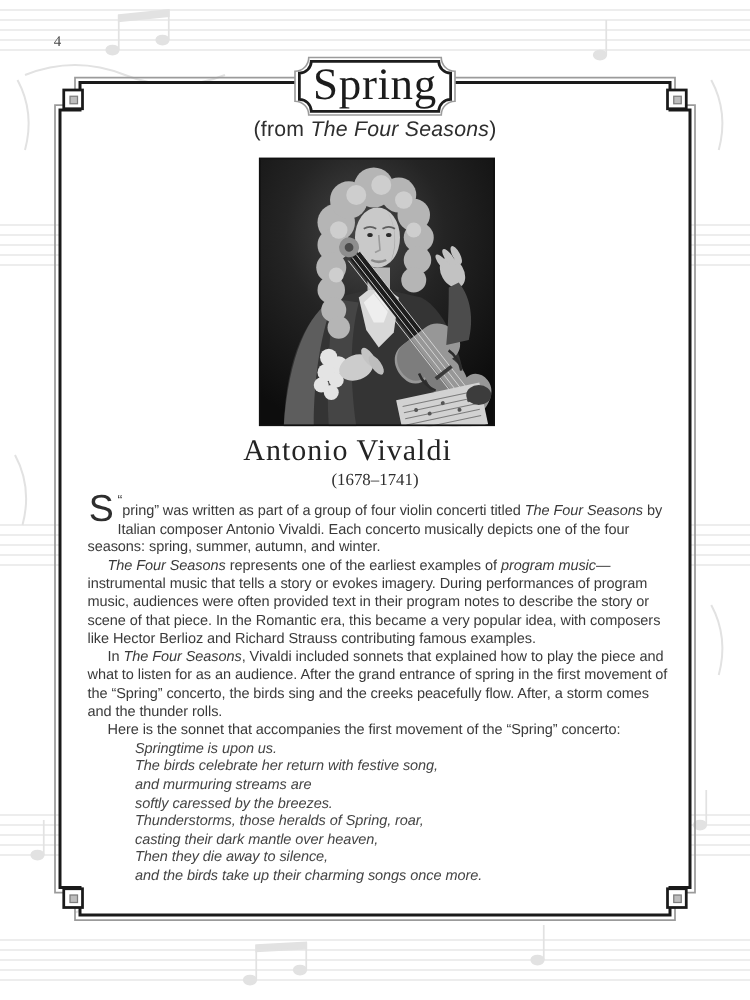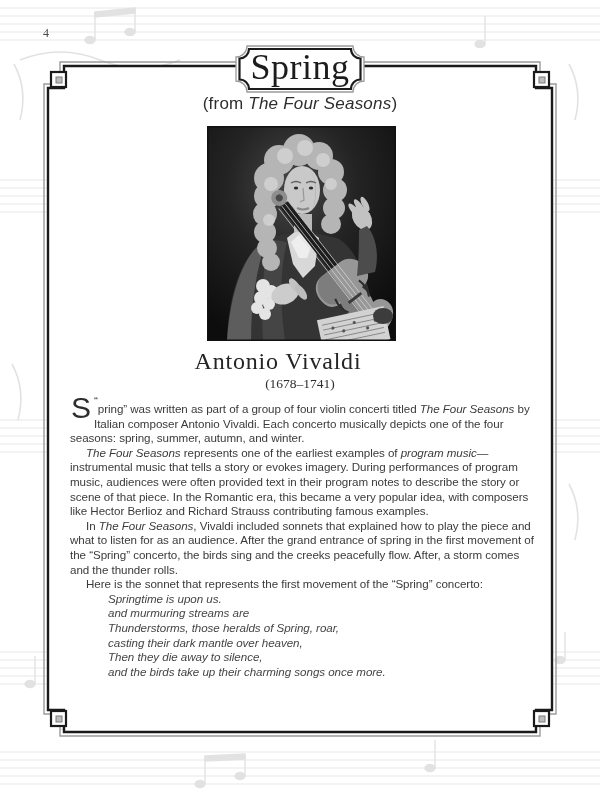--- a/index.html
+++ b/index.html
@@ -253,22 +253,24 @@
   </svg>
 </div>
 
 <div id="artist-name" class="abs">Antonio Vivaldi</div>
 <div id="artist-dates" class="abs">(1678–1741)</div>
 
 <div id="article" class="abs">
   <p><span class="open-quote">“</span><span class="dropcap">S</span><span>pring” was written as part of a group of four violin concerti titled </span><em>The Four Seasons</em><span> by Italian composer Antonio Vivaldi. Each concerto musically depicts one of the four seasons: spring, summer, autumn, and winter.</span></p>
   <p class="indented"><em>The Four Seasons</em><span> represents one of the earliest examples of </span><em>program music</em><span>—instrumental music that tells a story or evokes imagery. During performances of program music, audiences were often provided text in their program notes to describe the story or scene of that piece. In the Romantic era, this became a very popular idea, with composers like Hector Berlioz and Richard Strauss contributing famous examples.</span></p>
   <p class="indented"><span>In </span><em>The Four Seasons</em><span>, Vivaldi included sonnets that explained how to play the piece and what to listen for as an audience. After the grand entrance of spring in the first movement of the “Spring” concerto, the birds sing and the creeks peacefully flow. After, a storm comes and the thunder rolls.</span></p>
-  <p class="indented"><span>Here is the sonnet that represents the first movement of the “Spring” concerto:</span></p>
+  <p class="indented"><span>Here is the sonnet that accompanies the first movement of the “Spring” concerto:</span></p>
   <div id="sonnet">
     <div>Springtime is upon us.</div>
+    <div>The birds celebrate her return with festive song,</div>
     <div>and murmuring streams are</div>
+    <div>softly caressed by the breezes.</div>
     <div>Thunderstorms, those heralds of Spring, roar,</div>
     <div>casting their dark mantle over heaven,</div>
     <div>Then they die away to silence,</div>
     <div>and the birds take up their charming songs once more.</div>
   </div>
 </div>
 
 </body></html>

